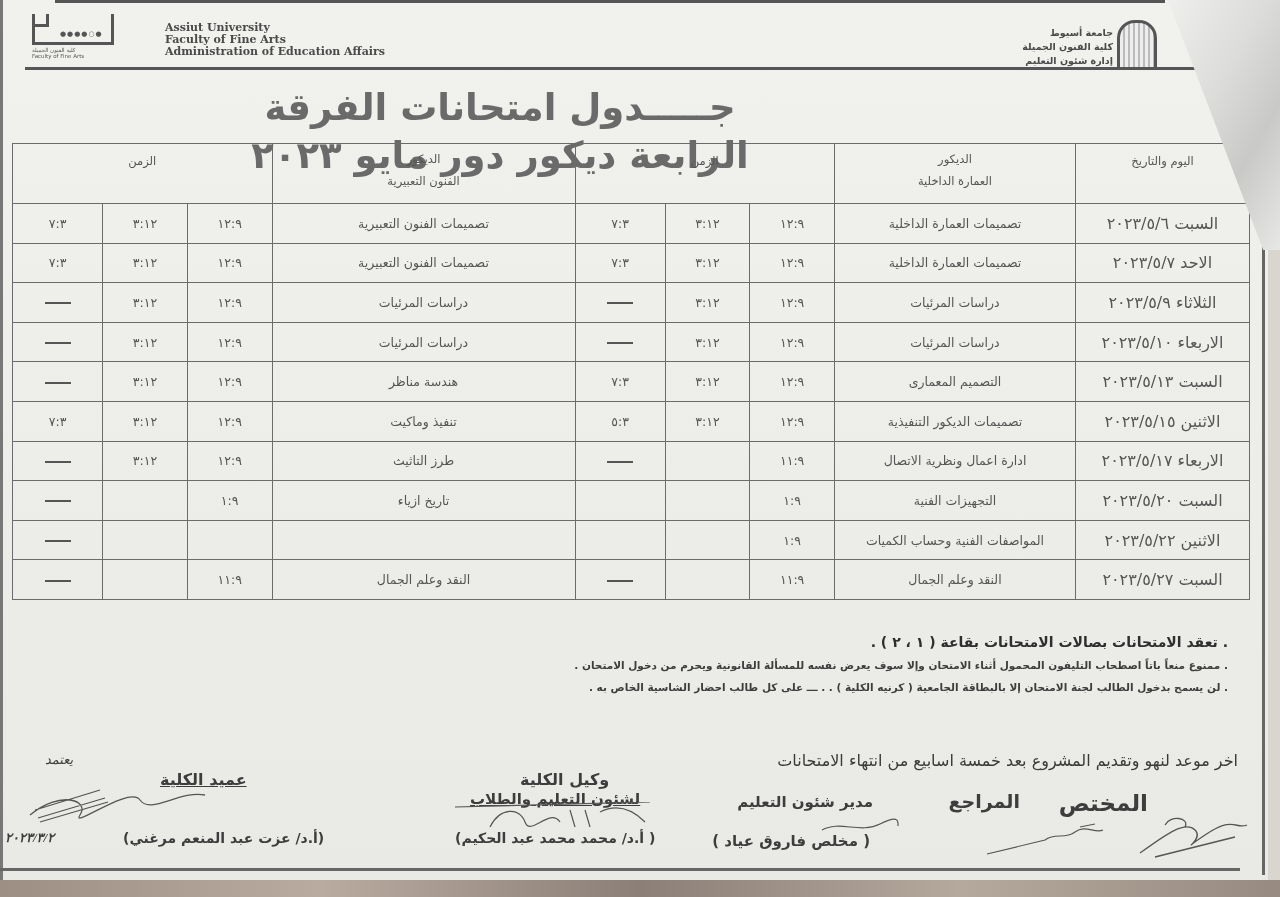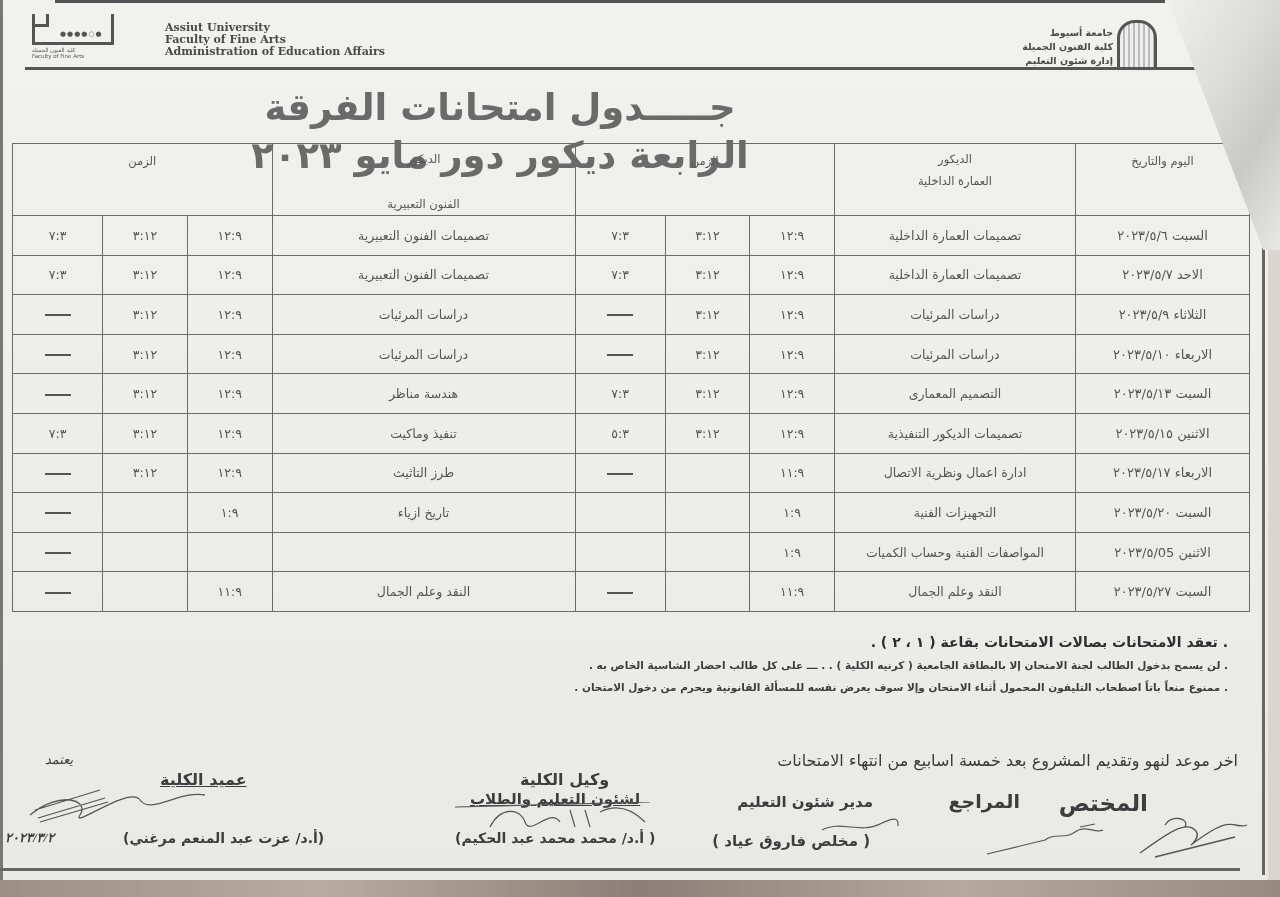--- a/index.html
+++ b/index.html
@@ -54,21 +54,21 @@
     border-collapse:collapse; direction:rtl;
     font-size:12.5px; color:#555;
   }
   table.sched td, table.sched th {
     border:1.3px solid #6b6b6b; text-align:center; padding:0; font-weight:normal;
   }
   table.sched th { vertical-align:top; font-size:11.5px; }
   table.sched thead tr { height:60px; }
   table.sched tbody tr { height:39.6px; }
   .th-two { display:block; line-height:26px; padding-top:4px; }
-  td.date { text-align:right; padding-right:12px; font-size:13px; }
+  td.date { text-align:right; padding-right:12px; font-size:16px; }
   td.time { direction:ltr; }
   .dash { display:inline-block; width:26px; height:2px; background:#555; vertical-align:middle; }
   .notes {
     position:absolute; right:40px; top:630px; width:900px; direction:rtl; text-align:right;
     color:#2e2e2e;
   }
   .notes .n0 { font-size:14px; font-weight:bold; line-height:24px; }
   .notes .n { font-size:10.5px; line-height:22px; font-weight:bold; color:#3d3d3d; }
   .deadline {
     position:absolute; right:30px; top:751px; direction:rtl; font-size:16px; font-weight:normal; color:#3a3a3a; white-space:nowrap;
@@ -119,21 +119,21 @@
           </th>
         <th style="width:240px;">
           <span class="th-two" style="line-height:22px;">الديكور</span>
           <span style="display:block;line-height:22px;">العمارة الداخلية</span>
         </th>
         <th colspan="3">
             <span class="th-two">الزمن</span>
           </th>
         <th style="width:302px;">
           <span class="th-two" style="line-height:22px;">الديكور</span>
-          <span style="display:block;line-height:22px;margin-top:23px;">الفنون التعبيرية</span>
+          <span style="display:block;line-height:22px;">الفنون التعبيرية</span>
         </th>
         <th colspan="3">
             <span class="th-two">الزمن</span>
           </th>
       </tr>
     </thead>
     <tbody id="tbody">
         <tr>
           <td class="date">السبت ٢٠٢٣/٥/٦</td>
           <td>تصميمات العمارة الداخلية</td>
@@ -216,21 +216,21 @@
           <td>التجهيزات الفنية</td>
           <td class="time">١:٩</td>
           <td class="time"></td>
           <td class="time"></td>
           <td>تاريخ ازياء</td>
           <td class="time">١:٩</td>
           <td class="time"></td>
           <td class="time"><span class="dash"></span></td>
         </tr>
         <tr>
-          <td class="date">الاثنين ٢٠٢٣/٥/05</td>
+          <td class="date">الاثنين ٢٠٢٣/٥/٢٢</td>
           <td>المواصفات الفنية وحساب الكميات</td>
           <td class="time">١:٩</td>
           <td class="time"></td>
           <td class="time"></td>
           <td></td>
           <td class="time"></td>
           <td class="time"></td>
           <td class="time"><span class="dash"></span></td>
         </tr>
         <tr>
@@ -242,22 +242,22 @@
           <td>النقد وعلم الجمال</td>
           <td class="time">١١:٩</td>
           <td class="time"></td>
           <td class="time"><span class="dash"></span></td>
         </tr>
       </tbody>
   </table>
 
   <div class="notes">
     <div class="n0">. تعقد الامتحانات بصالات الامتحانات بقاعة ( ١ ، ٢ ) .</div>
+    <div class="n">. ممنوع منعاً باتاً اصطحاب التليفون المحمول أثناء الامتحان وإلا سوف يعرض نفسه للمسألة القانونية ويحرم من دخول الامتحان .</div>
     <div class="n">. لن يسمح بدخول الطالب لجنة الامتحان إلا بالبطاقة الجامعية ( كرنيه الكلية ) . . ـــ على كل طالب احضار الشاسية الخاص به .</div>
-    <div class="n">. ممنوع منعاً باتاً اصطحاب التليفون المحمول أثناء الامتحان وإلا سوف يعرض نفسه للمسألة القانونية ويحرم من دخول الامتحان .</div>
   </div>
 
   <div class="deadline">اخر موعد لنهو وتقديم المشروع بعد خمسة اسابيع من انتهاء الامتحانات</div>
 
   <div class="sig title1" style="right:120px;top:790px;font-size:23px;">المختص</div>
   <div class="sig title1" style="right:248px;top:790px;font-size:19px;">المراجع</div>
   <div class="sig title1" style="right:395px;top:793px;font-size:15px;">مدير شئون التعليم</div>
   <div class="sig" style="right:398px;top:832px;font-size:15px;">( مخلص فاروق عياد )</div>
 
   <div class="sig title1" style="left:520px;top:770px;font-size:16px;">وكيل الكلية</div>

